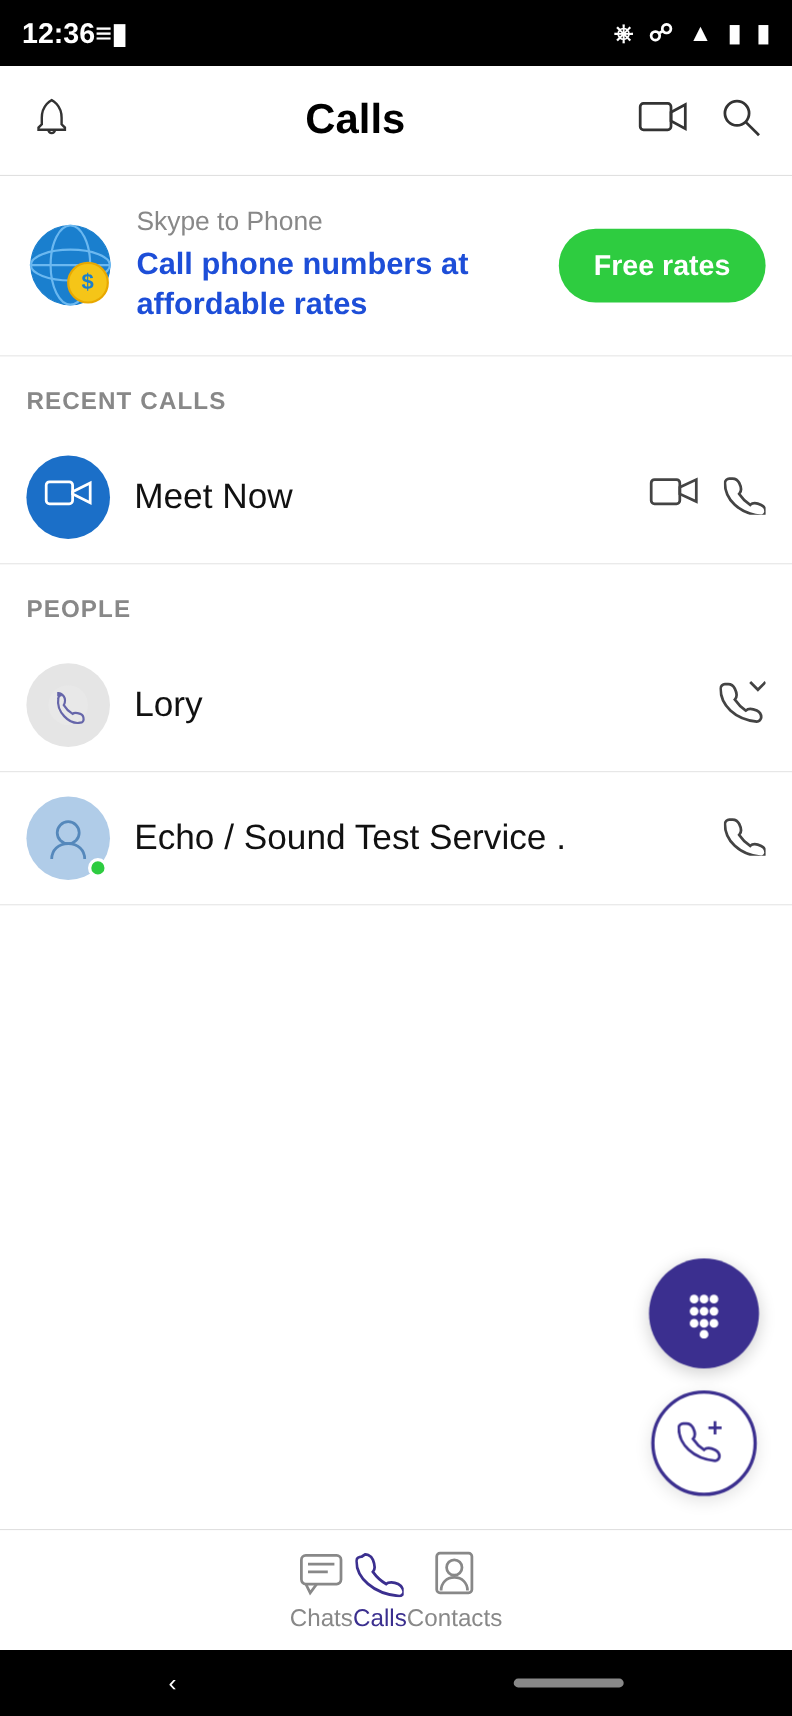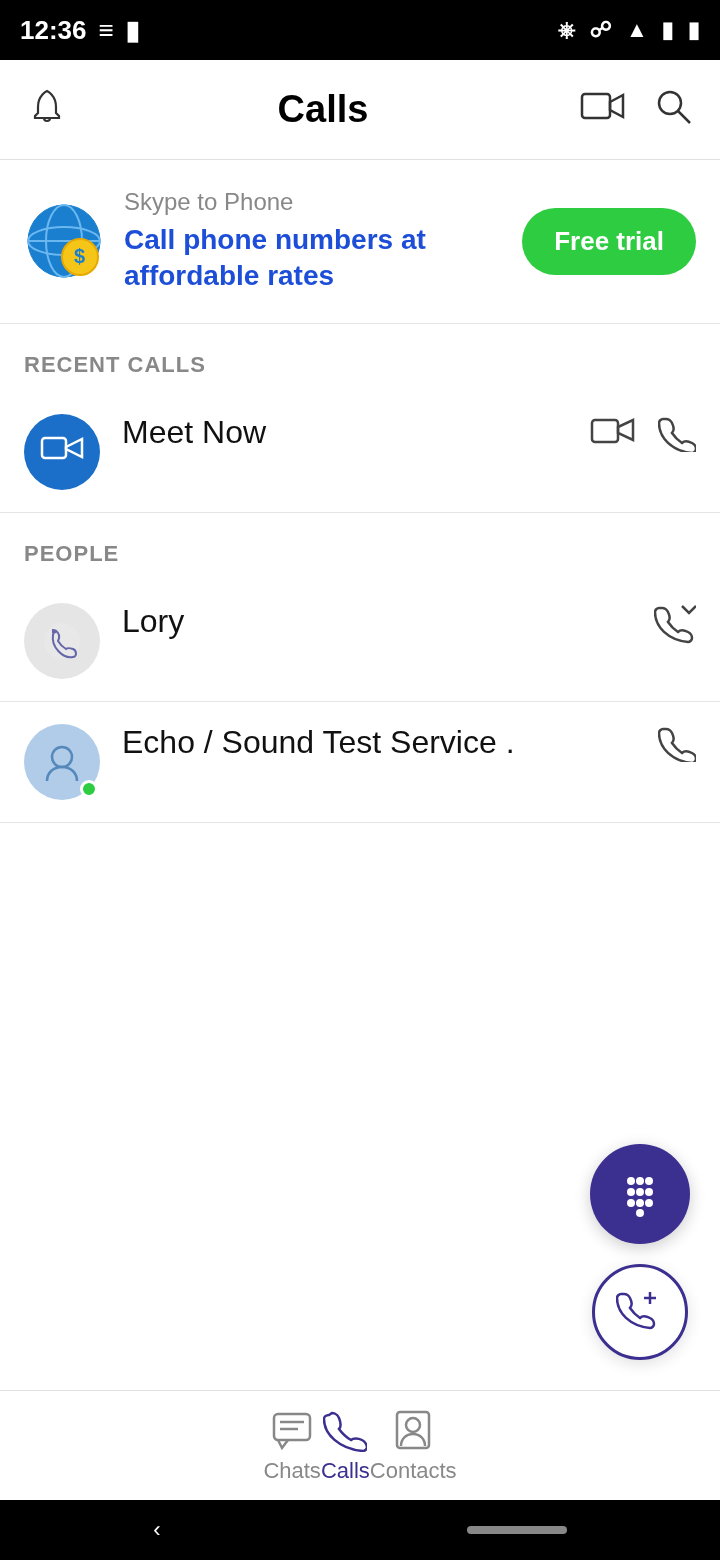--- a/index.html
+++ b/index.html
@@ -18,21 +18,21 @@
       background: #000;
       color: #fff;
       height: 60px;
       display: flex;
       align-items: center;
       padding: 0 20px;
       font-size: 26px;
       font-weight: bold;
       justify-content: space-between;
     }
-    .status-bar-left { display: flex; align-items: center; gap: 12px; }
+    .status-bar-left { display: flex; align-items: center; }
     .status-bar-right { display: flex; align-items: center; gap: 14px; font-size: 22px; }
 
     
     .header {
       height: 100px;
       display: flex;
       align-items: center;
       justify-content: space-between;
       padding: 0 28px;
       background: #fff;
@@ -98,21 +98,21 @@
       padding: 28px 24px 14px;
       font-size: 22px;
       font-weight: 700;
       color: #888;
       letter-spacing: 1px;
     }
 
     
     .list-item {
       display: flex;
-      align-items: flex-start;
+      align-items: center;
       padding: 22px 24px;
       border-bottom: 1px solid #e5e5e5;
       gap: 22px;
     }
     .list-item-avatar {
       width: 76px;
       height: 76px;
       border-radius: 50%;
       flex-shrink: 0;
       display: flex;
@@ -302,21 +302,21 @@
         <line x1="4" y1="40" x2="76" y2="40" stroke="#6bb8f0" stroke-width="2"></line>
 
         <circle cx="56" cy="56" r="18" fill="#f5c518" stroke="#e8a800" stroke-width="2"></circle>
         <text x="50" y="62" font-size="20" font-weight="bold" fill="#1a7fce">$</text>
       </svg>
     </div>
     <div class="banner-text">
       <div class="banner-subtitle">Skype to Phone</div>
       <div class="banner-desc">Call phone numbers at affordable rates</div>
     </div>
-    <button class="free-trial-btn">Free trial</button>
+    <button class="free-trial-btn">Free rates</button>
   </div>
 
   <div class="section-label">RECENT CALLS</div>
 
   <div class="list-item">
     <div class="list-item-avatar avatar-meetnow">
       <svg width="46" height="46" viewBox="0 0 46 46" fill="none" xmlns="http://www.w3.org/2000/svg">
         <rect x="3" y="9" width="24" height="20" rx="3" stroke="#fff" stroke-width="2.5" fill="none"></rect>
         <path d="M27 18l16-8v18l-16-8V18z" stroke="#fff" stroke-width="2.5" fill="none"></path>
       </svg>

